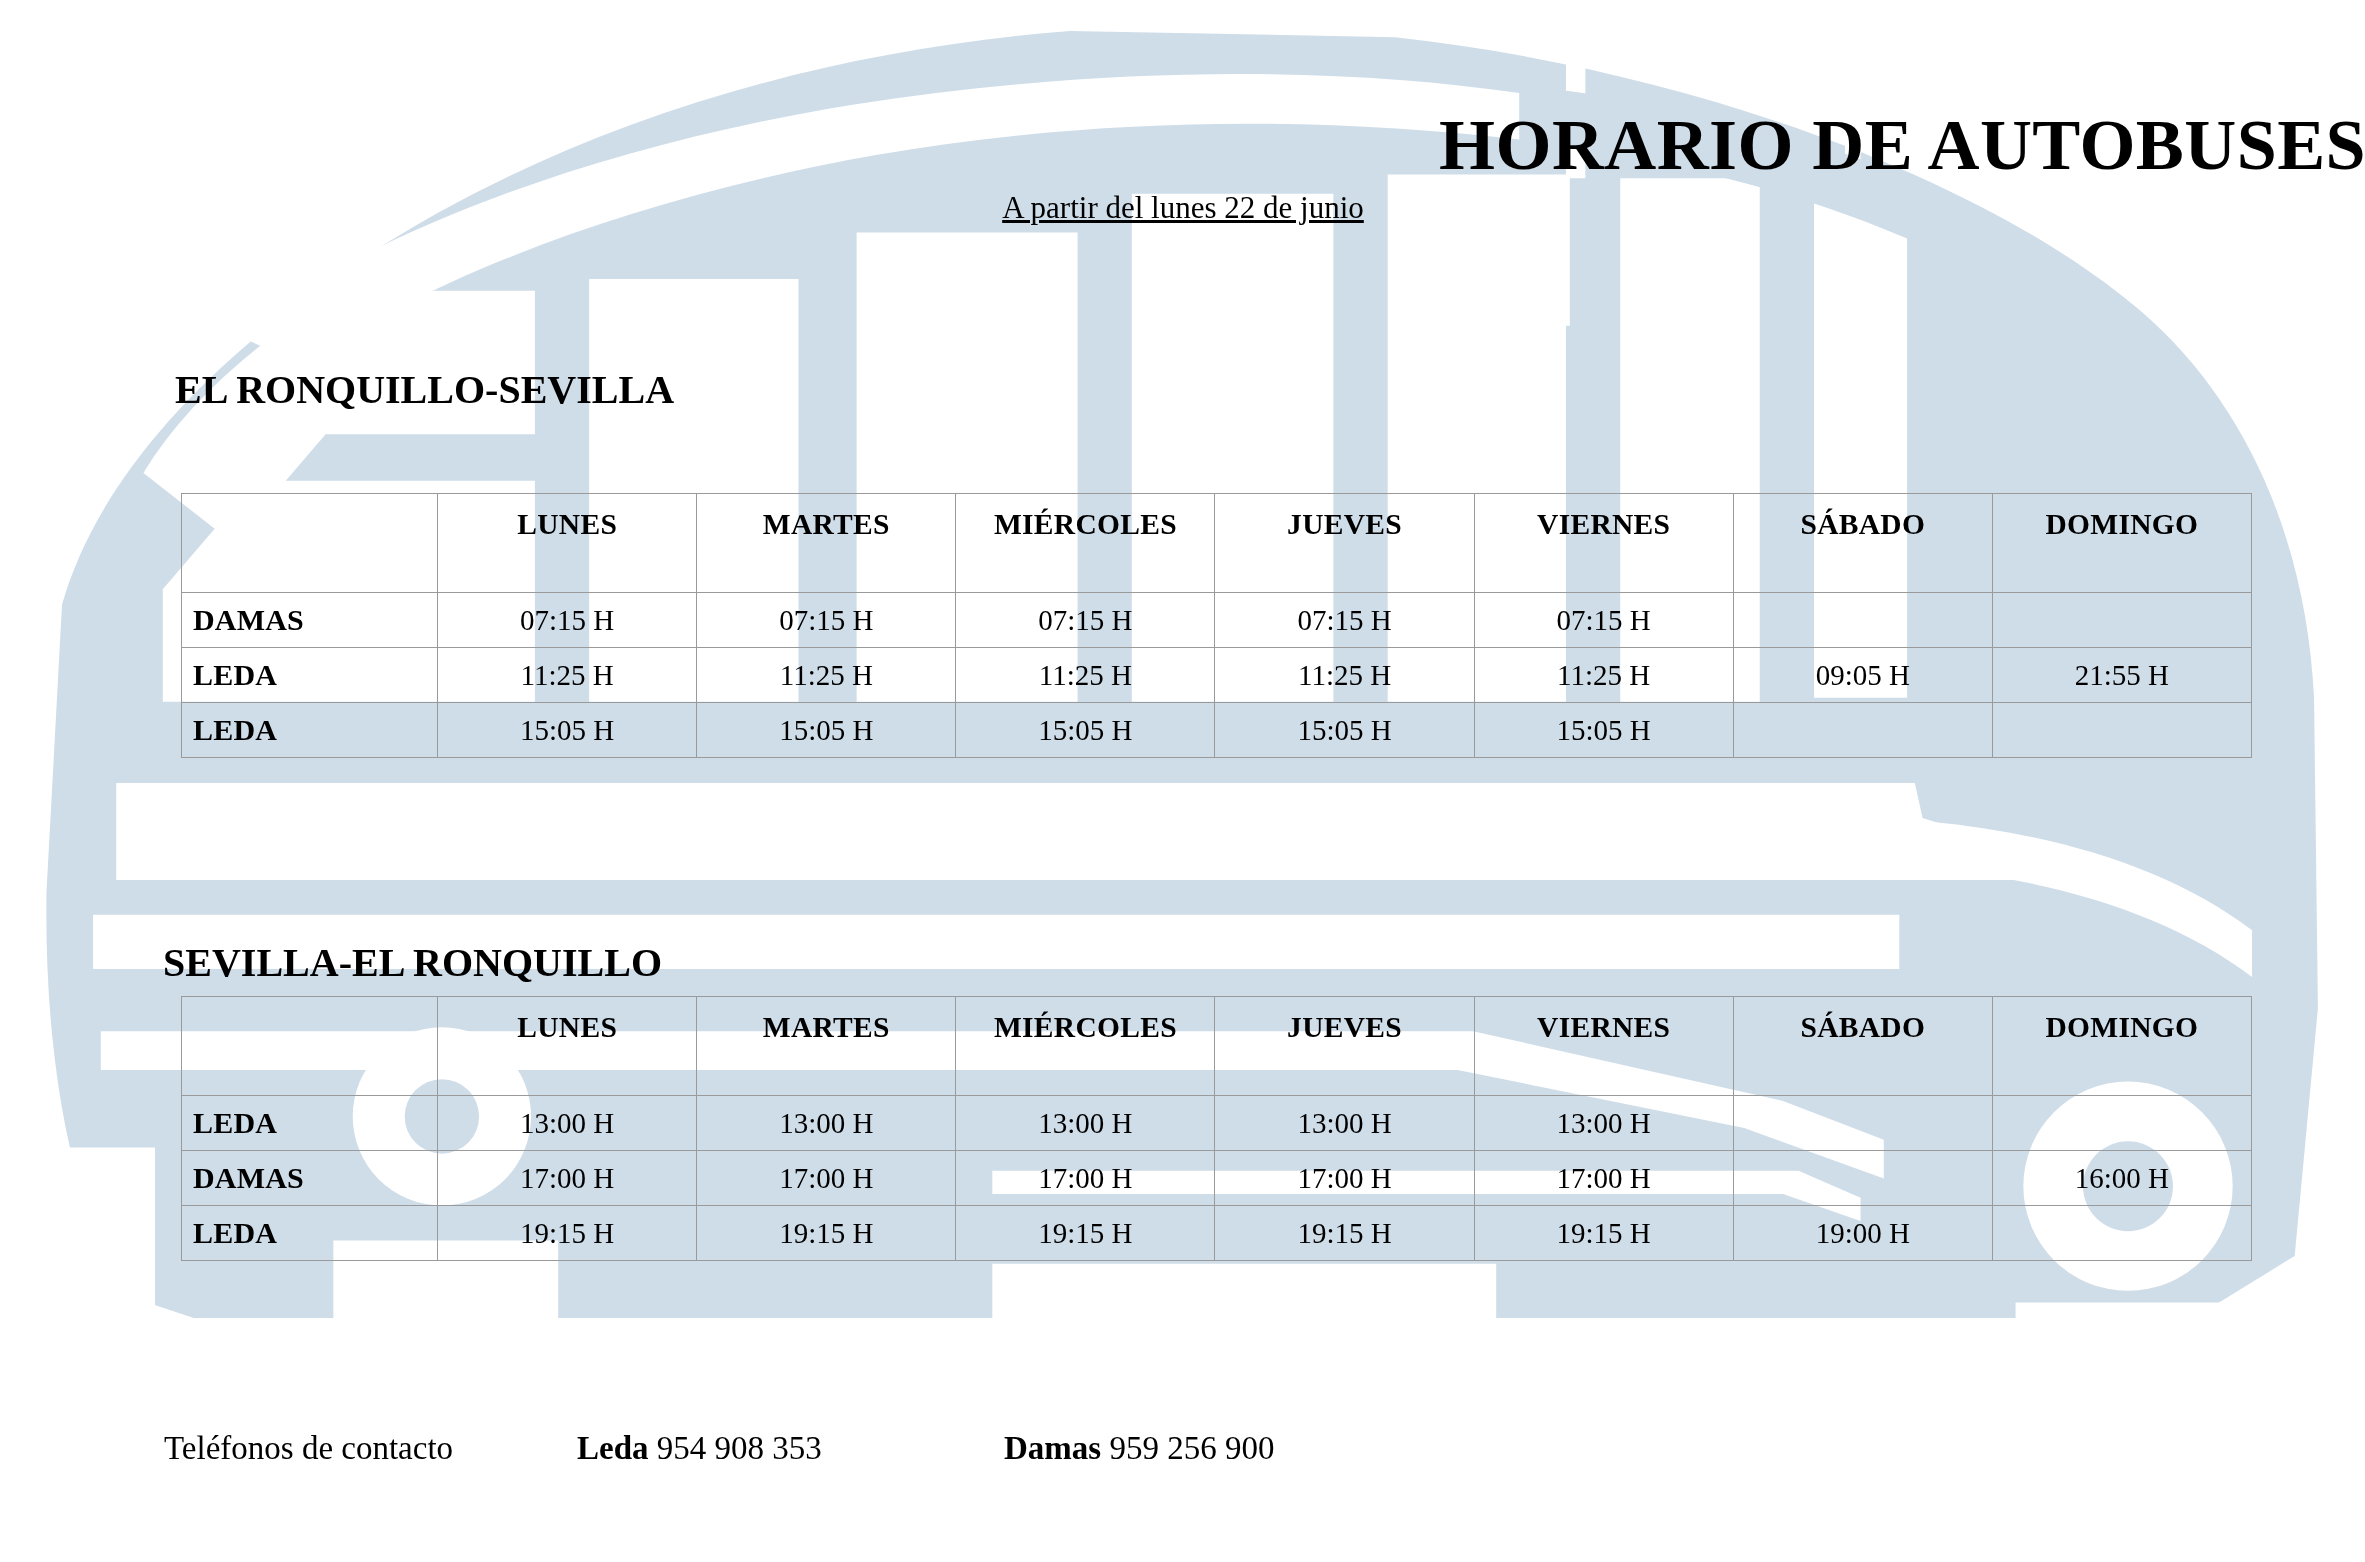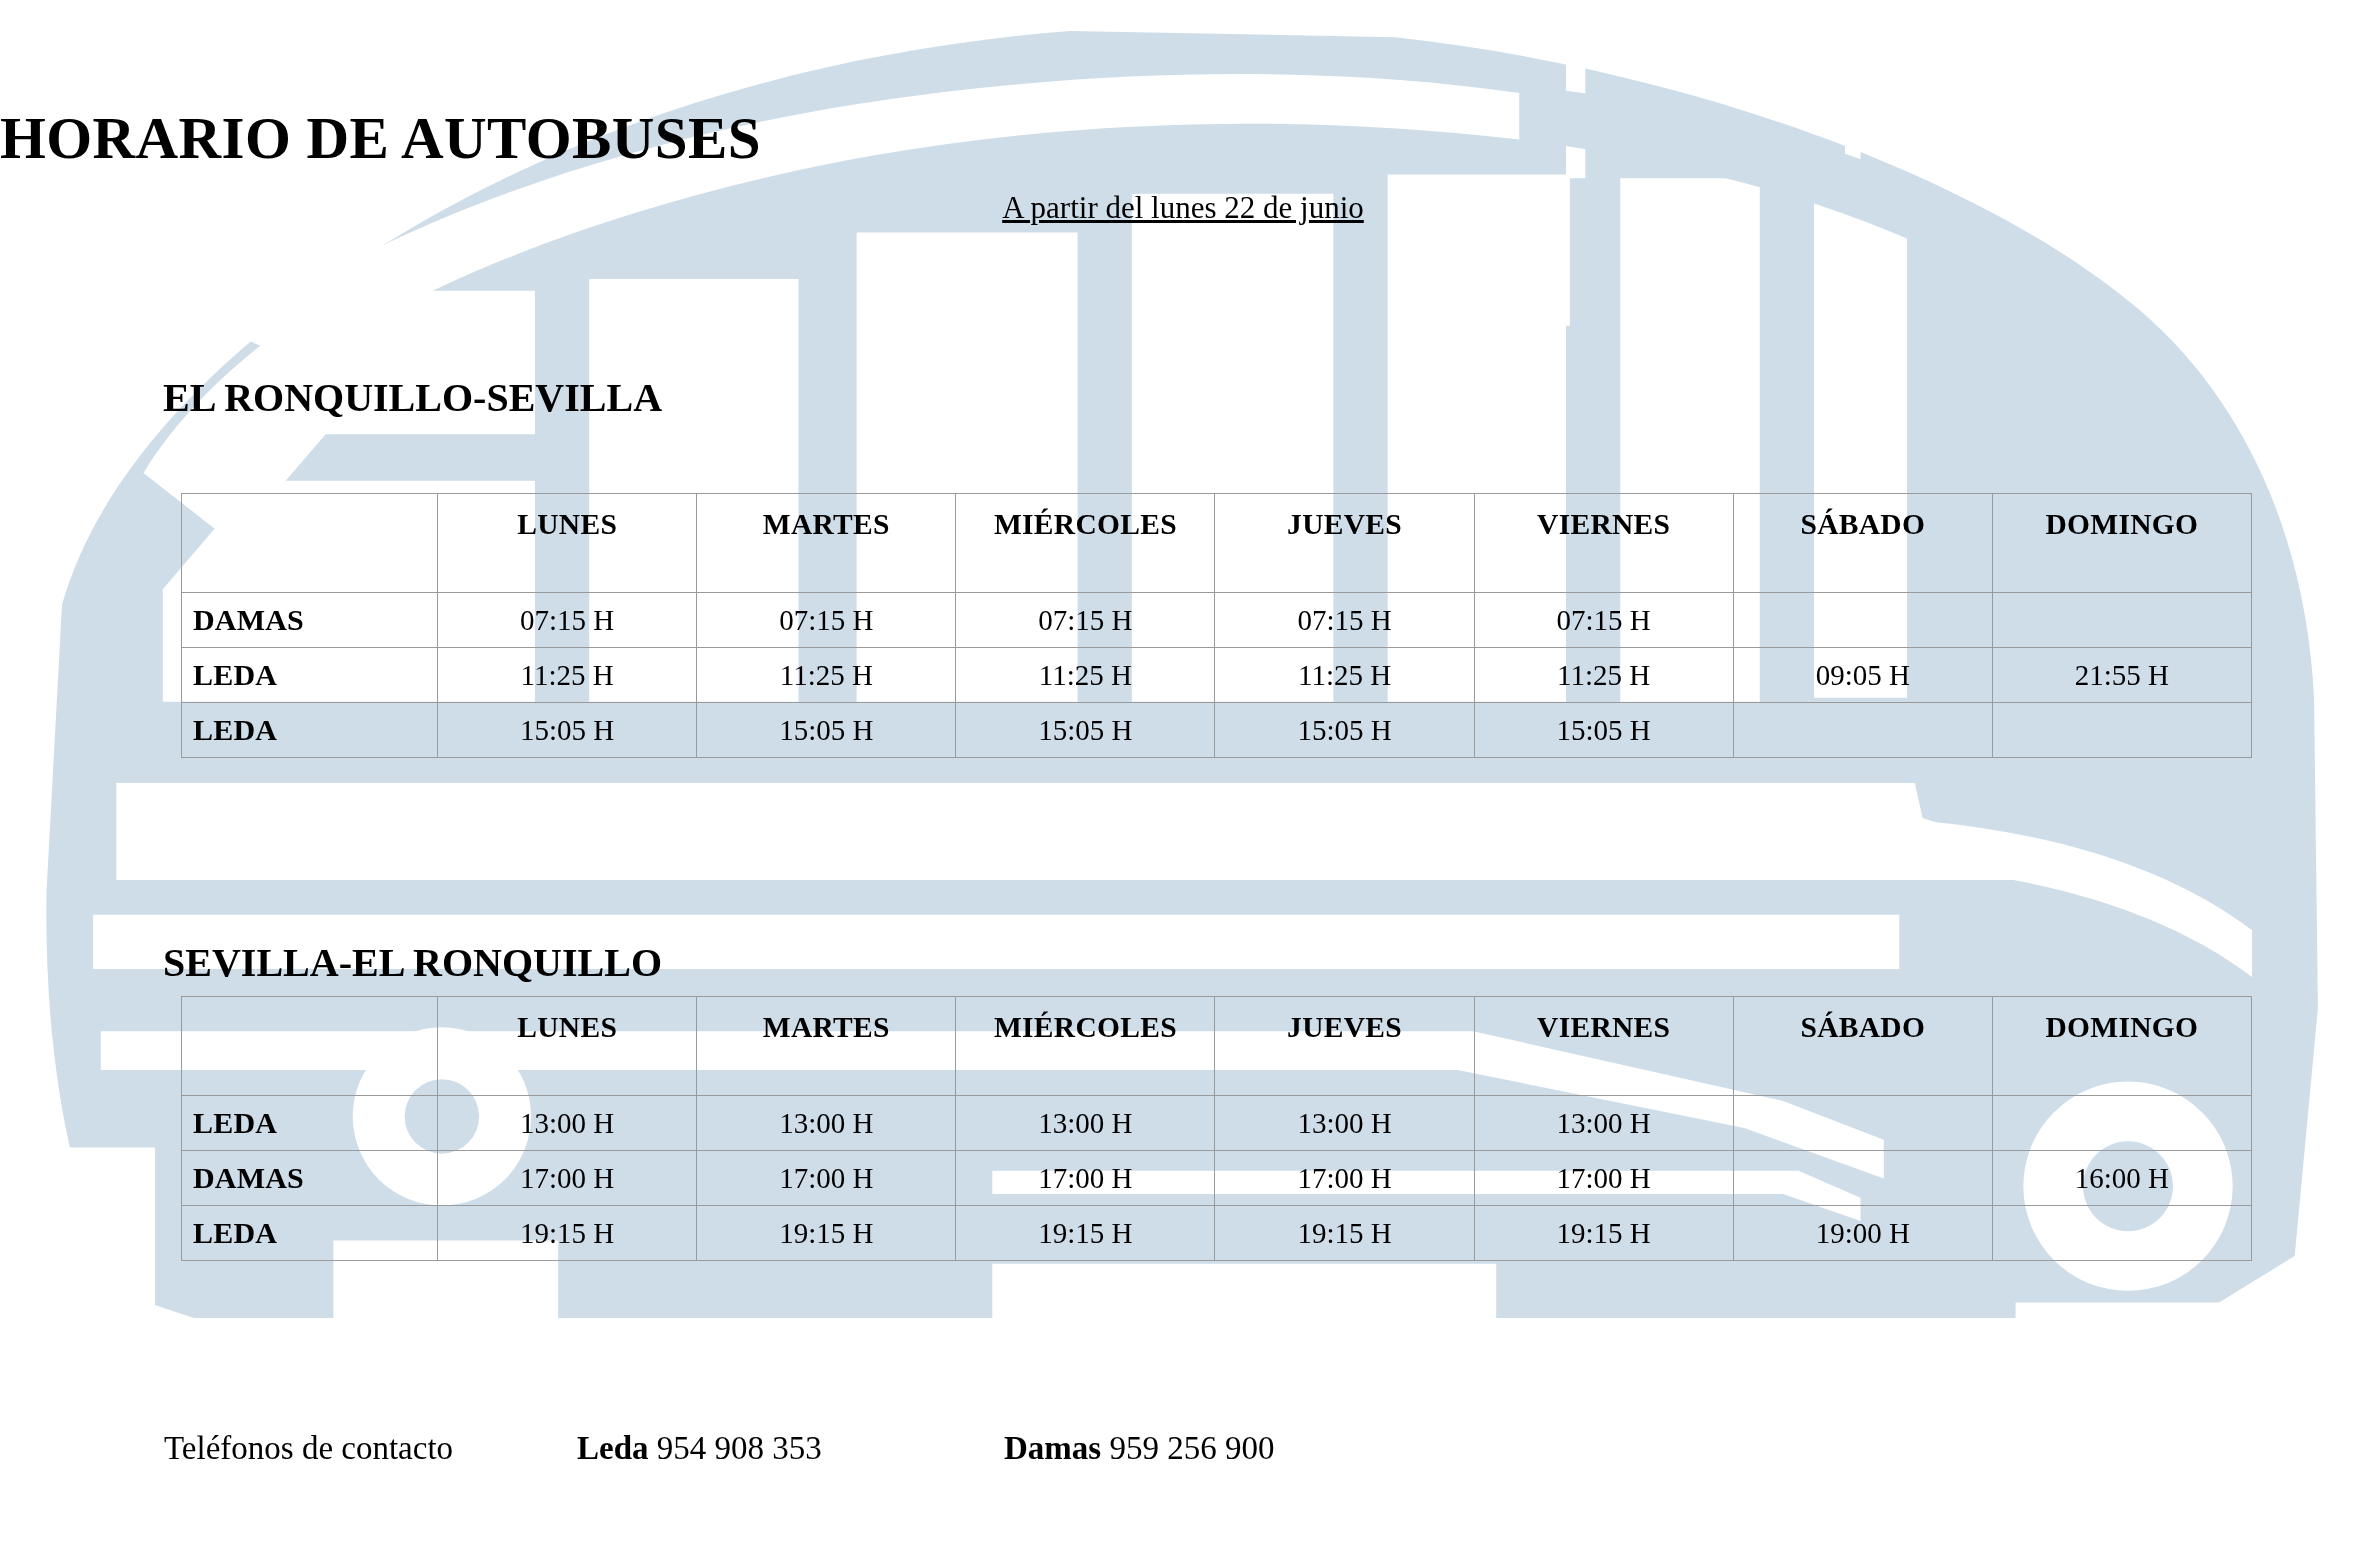--- a/index.html
+++ b/index.html
@@ -34,22 +34,22 @@
     left: 0; top: 0;
     width: 2366px;
     height: 1563px;
     z-index: 2;
   }
 
   .doc-title {
     position: absolute;
     left: 0; top: 109px;
     width: 2366px;
-    text-align: left;
-    font-size: 59px;
+    text-align: right;
+    font-size: 72px;
     font-weight: bold;
     letter-spacing: 0.4px;
     line-height: 1;
   }
   .doc-subtitle {
     position: absolute;
     left: 0; top: 192px;
     width: 2366px;
     text-align: center;
     font-size: 31px;
@@ -59,21 +59,21 @@
   }
 
   .section-heading {
     position: absolute;
     left: 163px;
     font-size: 40px;
     font-weight: bold;
     line-height: 1;
     white-space: nowrap;
   }
-  #heading-1 { top: 378px; }
+  #heading-1 { top: 370px; margin-left: 12px; }
   #heading-2 { top: 915px; margin-top: 28px; }
 
   table.schedule {
     position: absolute;
     left: 181px;
     width: 2071px;
     border-collapse: collapse;
     table-layout: fixed;
     font-size: 29px;
   }

